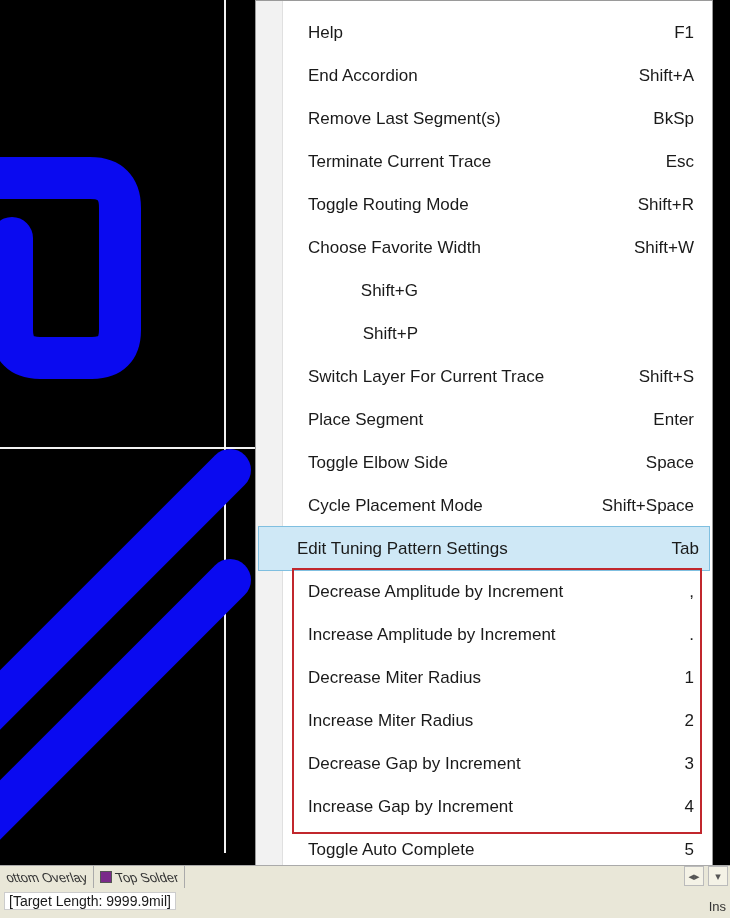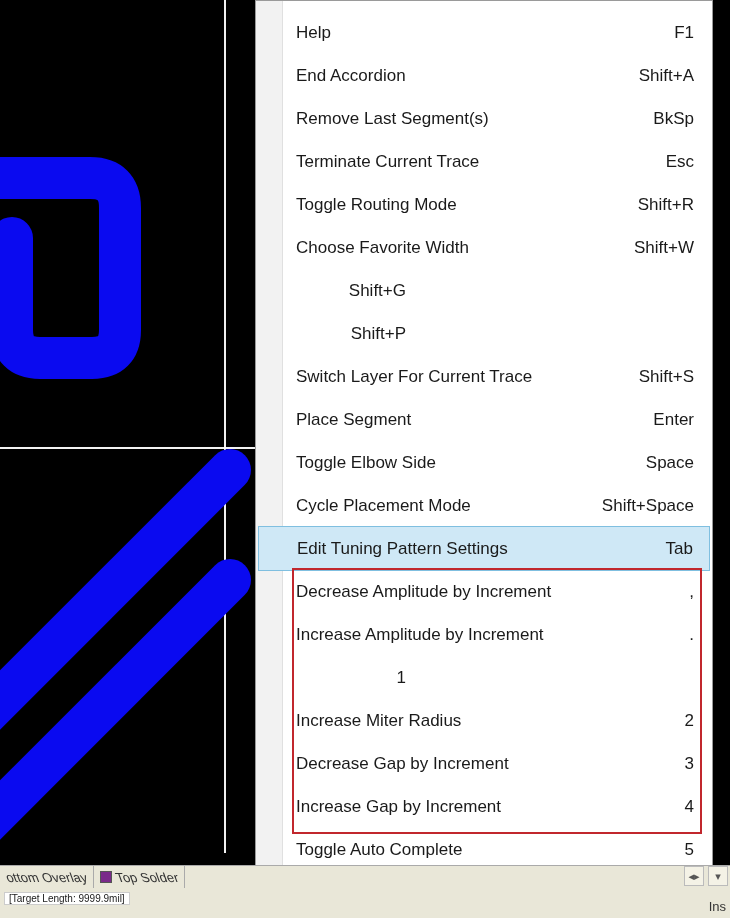--- a/index.html
+++ b/index.html
@@ -7,32 +7,32 @@
   
   .canvas{position:absolute;left:0;top:0;width:255px;height:888px;background:#000;}
   .canvas .hline{position:absolute;left:0;right:0;top:447px;height:2px;background:#fff;opacity:.95;}
   .canvas .vline{position:absolute;top:0;bottom:35px;left:224px;width:2px;background:#fff;opacity:.95;}
   
   .bottombar{position:absolute;left:0;bottom:0;width:100%;height:52px;background:#e9e7d8;border-top:1px solid #aaa;}
   .tabs{position:absolute;left:0;top:0;height:22px;display:flex;align-items:center;font-size:13px;}
   .tab{display:flex;align-items:center;padding:0 6px;border-right:1px solid #aaa;height:22px;color:#333;}
   .sw{width:10px;height:10px;border:1px solid #555;margin-right:4px;}
   .tab .sl{transform:skewX(20deg);display:inline-block;}
-  .status{position:absolute;left:4px;top:26px;font-size:10px;color:#1a1a1a;background:#fff;padding:0 4px;border:1px solid #ccc;}
+  .status{position:absolute;left:4px;top:26px;font-size:14px;color:#1a1a1a;background:#fff;padding:0 4px;border:1px solid #ccc;}
   .rtcorner{position:absolute;right:2px;top:0;display:flex;align-items:center;gap:4px;font-size:11px;color:#555;}
   .mini{width:18px;height:18px;border:1px solid #bbb;background:#f4f2e6;display:flex;align-items:center;justify-content:center;}
   .inslabel{position:absolute;right:4px;bottom:4px;font-size:13px;color:#333;margin-left:40px;}
   
   .menu{position:absolute;left:255px;top:0;width:456px;background:#fff;border:1px solid #9a9a9a;box-shadow:2px 2px 4px rgba(0,0,0,.25);}
   .gutter{position:absolute;left:0;top:0;bottom:0;width:26px;background:#f2f2f2;border-right:1px solid #e0e0e0;}
   .items{position:relative;padding:10px 0 10px 0;}
-  .mi{position:relative;display:flex;align-items:center;height:43px;padding-left:40px;padding-right:18px;font-size:17px;color:#1a1a1a;cursor:default;}
+  .mi{position:relative;display:flex;align-items:center;height:43px;padding-left:52px;padding-right:18px;font-size:17px;color:#1a1a1a;cursor:default;}
   .mi .lbl{flex:1;white-space:nowrap;text-align:left;}
   .mi .sc{text-align:right;min-width:110px;white-space:nowrap;}
-  .mi.hl{background:#cfe8f6;border:1px solid #7fbfe0;margin:-1px 2px;padding-left:38px;padding-right:16px;}
+  .mi.hl{background:#cfe8f6;border:1px solid #7fbfe0;margin:-1px 2px;padding-left:38px;padding-right:10px;}
   .groupbox{position:absolute;left:36px;right:10px;border:2px solid #c1272d;pointer-events:none;}
 </style>
 </head>
 <body>
 
 <div class="stage">
 
   <div class="canvas">
     <div class="hline"></div>
     <div class="vline"></div>
@@ -110,20 +110,21 @@
         </div>
         <div class="mi">
           <span class="lbl">Decrease Amplitude by Increment</span>
           <span class="sc">,</span>
         </div>
         <div class="mi">
           <span class="lbl">Increase Amplitude by Increment</span>
           <span class="sc">.</span>
         </div>
         <div class="mi">
+          <span class="lbl">Decrease Miter Radius</span>
           <span class="sc">1</span>
         </div>
         <div class="mi">
           <span class="lbl">Increase Miter Radius</span>
           <span class="sc">2</span>
         </div>
         <div class="mi">
           <span class="lbl">Decrease Gap by Increment</span>
           <span class="sc">3</span>
         </div>

